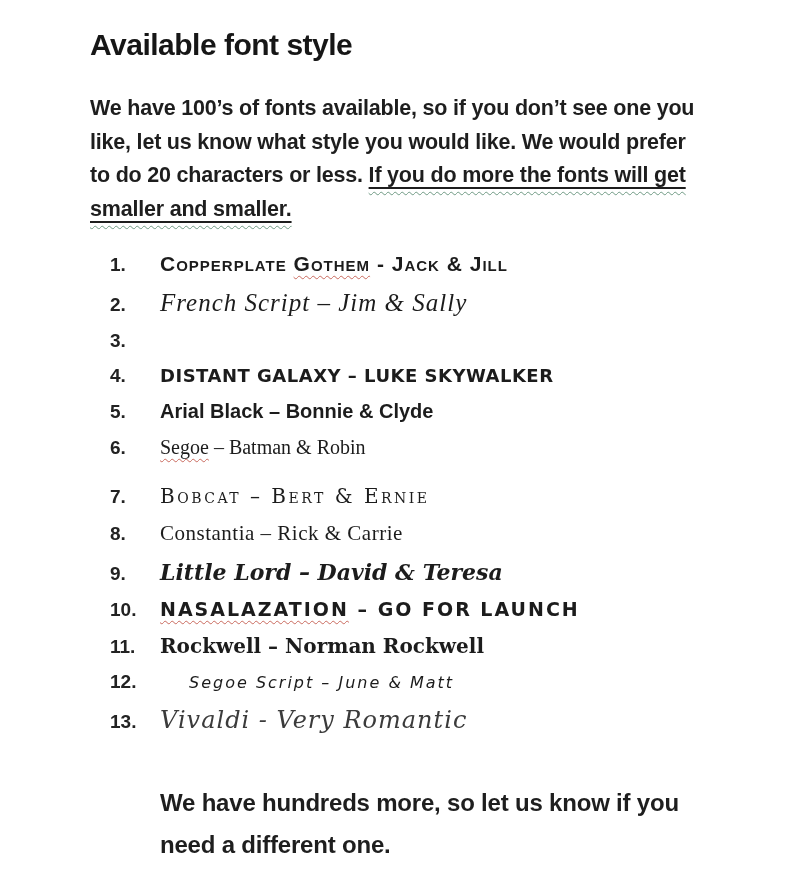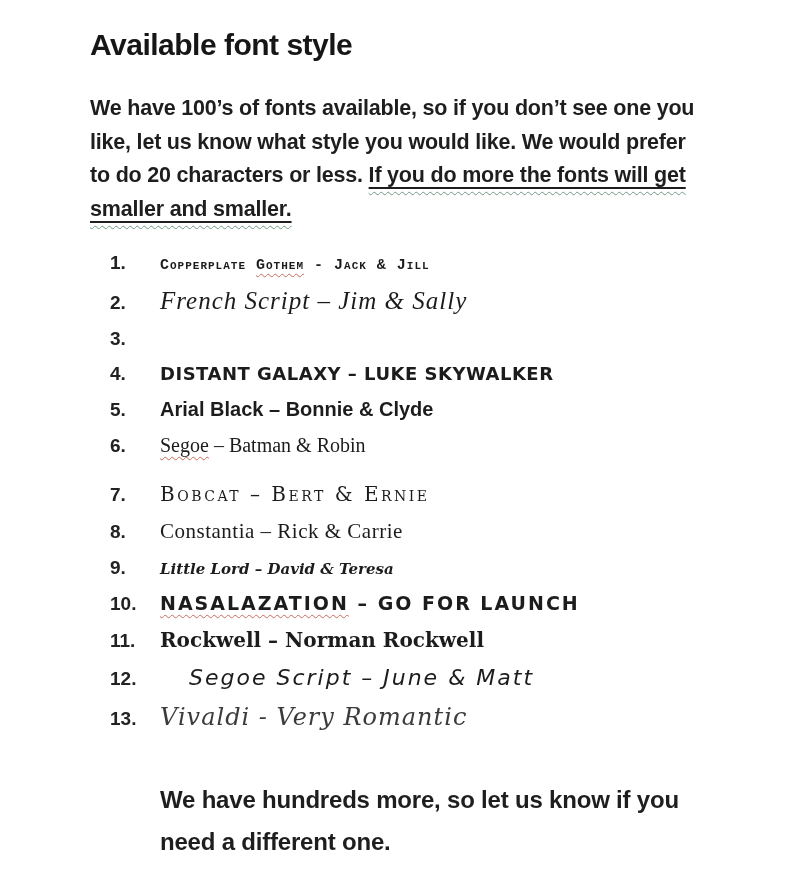--- a/index.html
+++ b/index.html
@@ -56,24 +56,24 @@
   .num {
     flex: 0 0 38px;
     text-align: left;
     font-size: 19px;
     font-weight: bold;
     color: #222222;
   }
   .sample { margin-left: 12px; white-space: nowrap; }
   
   .fs-copperplate {
-    font-family: Liberation Mono, monospace;
+    font-family: Liberation Sans, sans-serif;
     font-variant: small-caps;
     font-weight: bold;
-    font-size: 15px;
+    font-size: 21px;
     letter-spacing: 1px;
     text-align: center;
   }
   .fs-frenchscript {
     font-family: Liberation Serif, serif;
     font-style: italic;
     font-size: 25px;
     letter-spacing: 1px;
     font-weight: normal;
   }
@@ -109,37 +109,37 @@
   }
   .fs-constantia {
     font-family: "Liberation Serif", serif;
     font-size: 21px;
     letter-spacing: 0.5px;
   }
   .fs-littlelord {
     font-family: "DejaVu Serif", serif;
     font-weight: bold;
     font-style: italic;
-    font-size: 15px;
+    font-size: 22px;
   }
   .fs-nasa {
     font-family: "DejaVu Sans", sans-serif;
     font-weight: bold;
     font-size: 19px;
     letter-spacing: 2px;
   }
   .fs-rockwell {
     font-family: "DejaVu Serif", serif;
     font-weight: bold;
     font-size: 20px;
   }
   .fs-segoescript {
     font-family: "DejaVu Sans", sans-serif;
     font-style: italic;
-    font-size: 22px;
+    font-size: 16px;
     letter-spacing: 2px;
     margin-left: 41px;
   }
   .fs-vivaldi {
     font-family: "DejaVu Serif", serif;
     font-style: italic;
     font-size: 24px;
     letter-spacing: 1px;
     color: #3b3b3b;
   }

